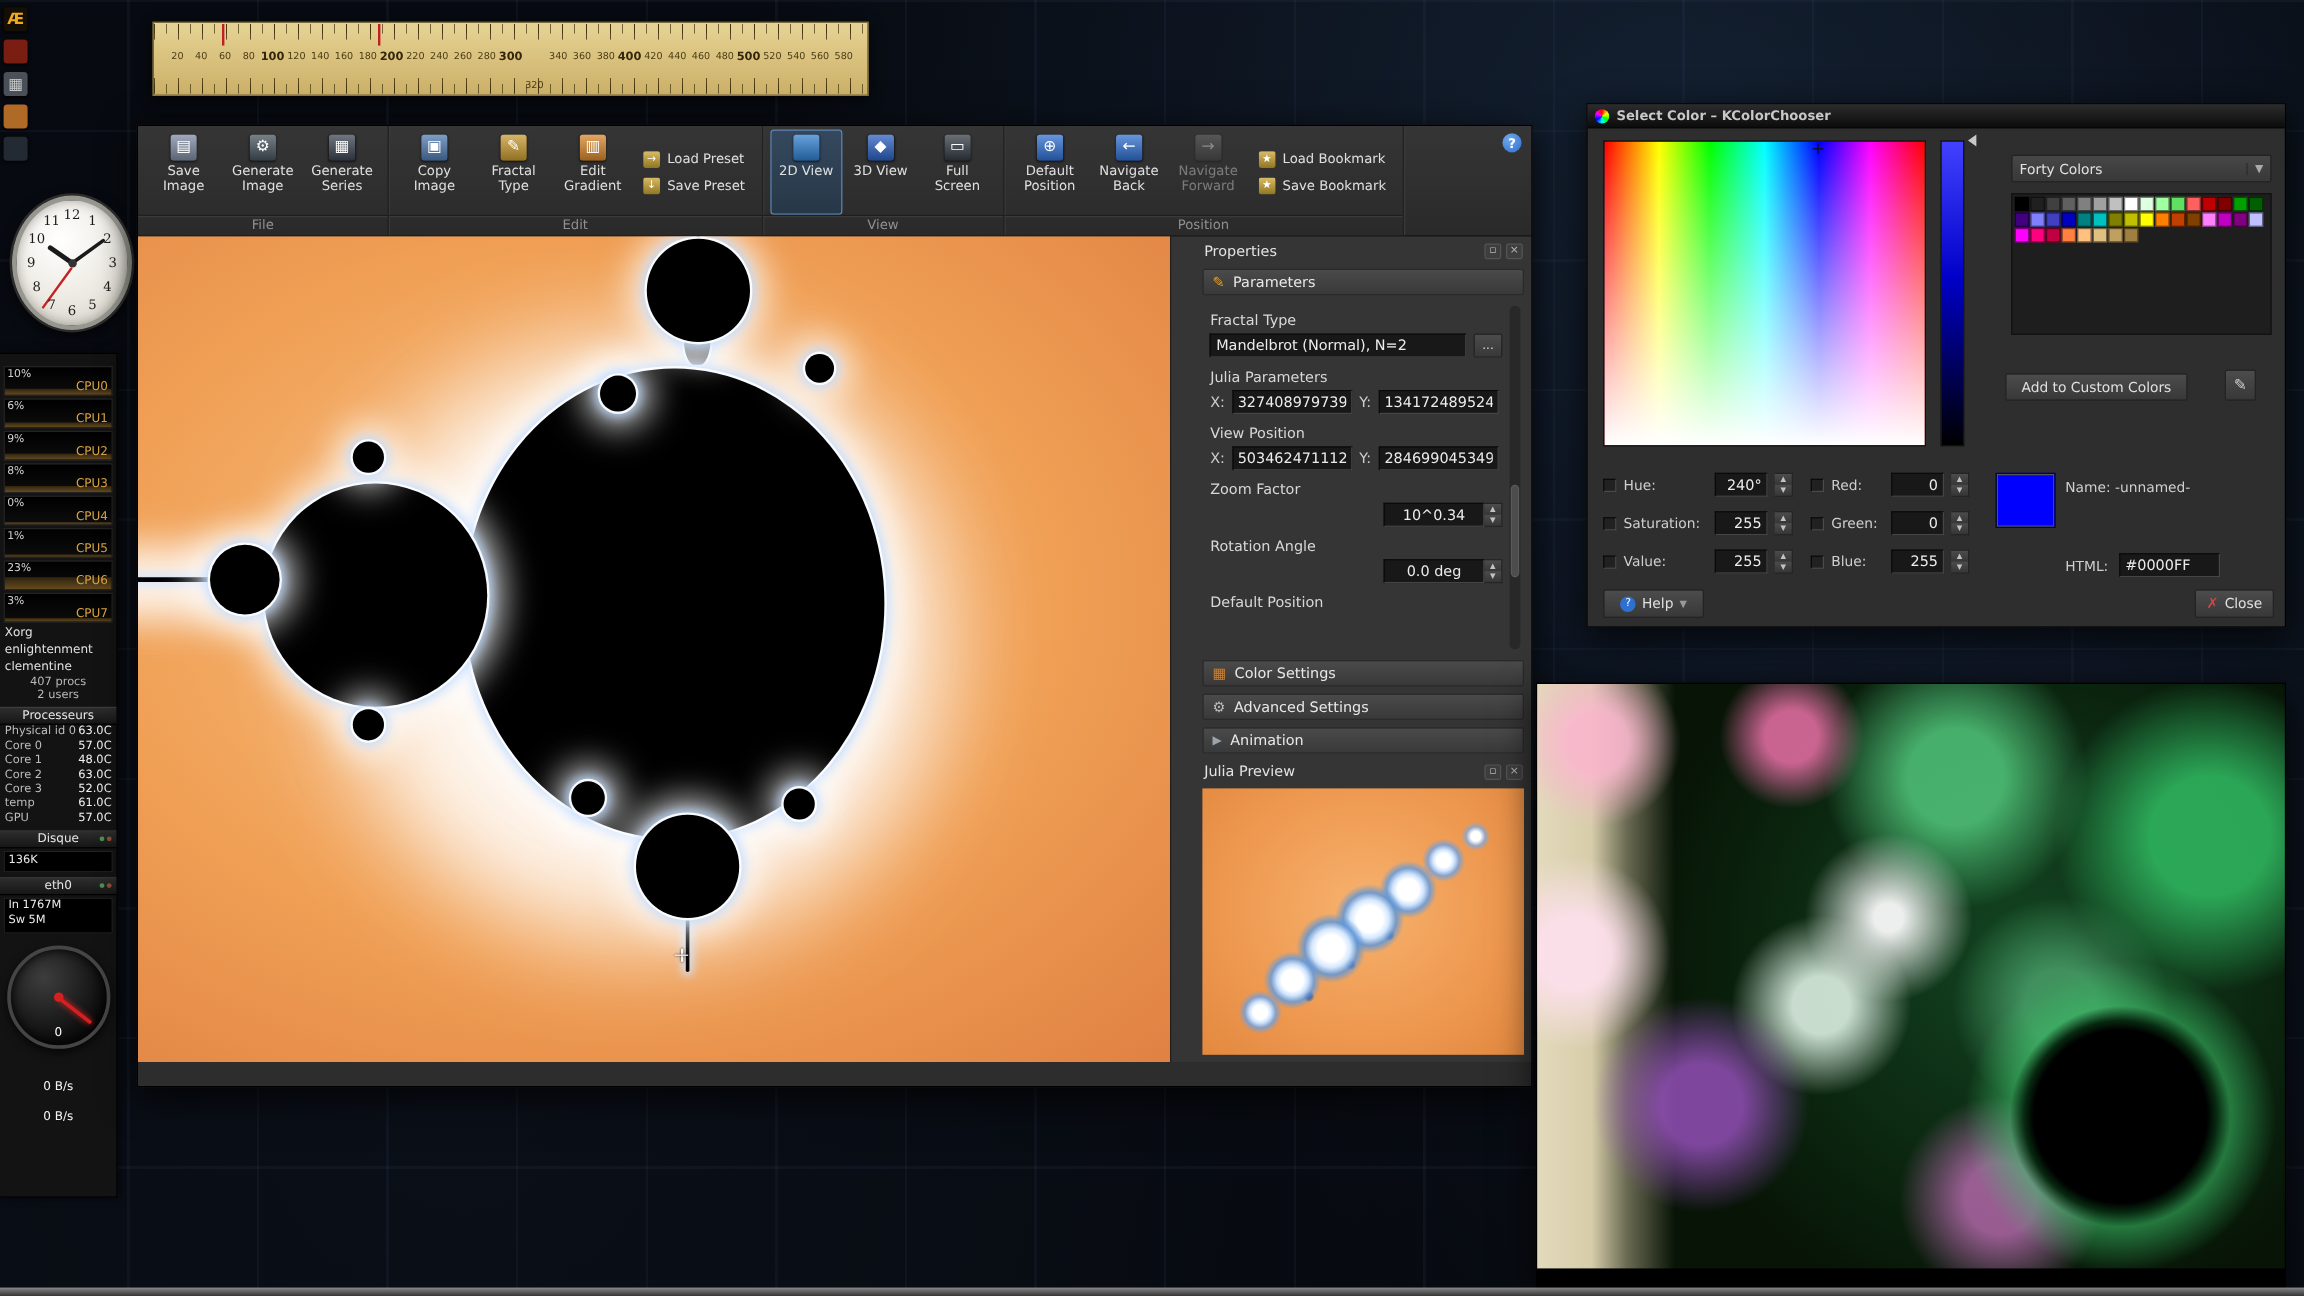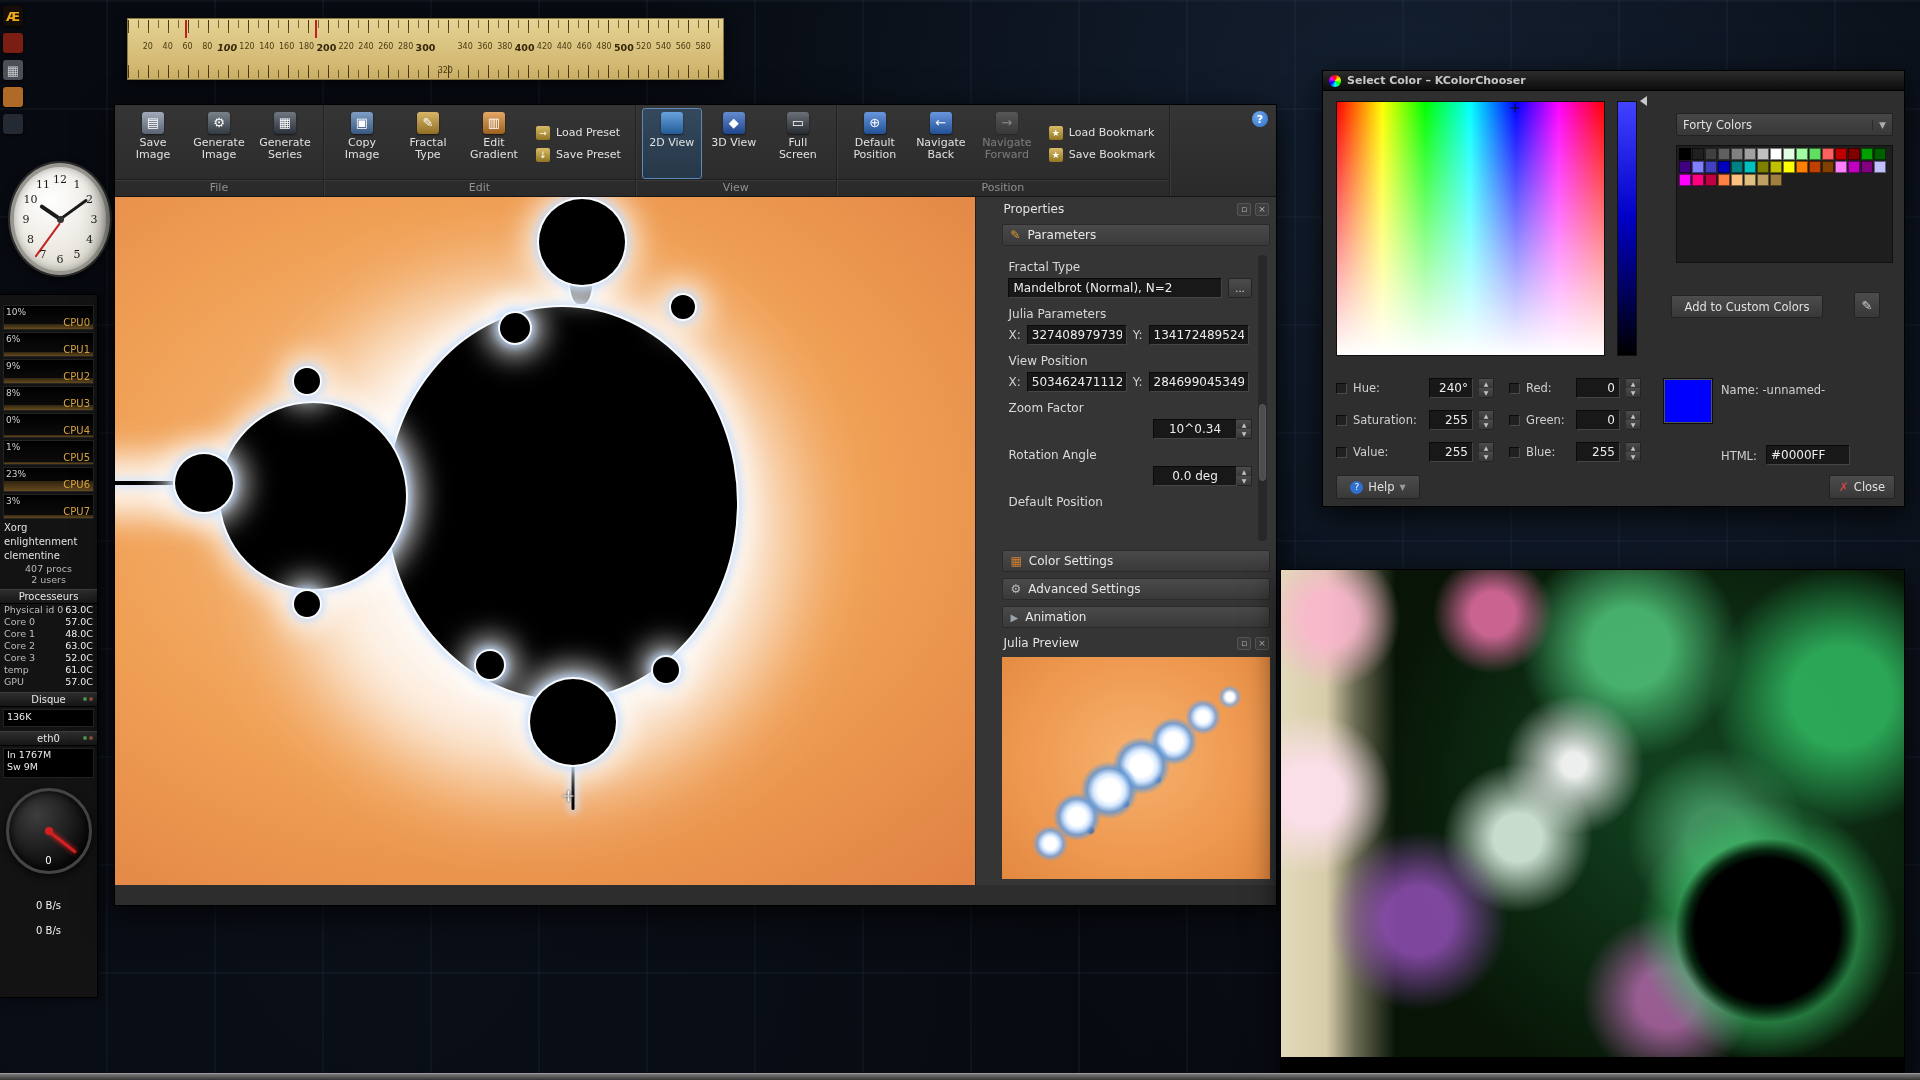--- a/index.html
+++ b/index.html
@@ -153,21 +153,21 @@
   radial-gradient(circle at 52% 49%, #ffffff 0 11px, #d5e8ff 16px, rgba(95,150,215,.85) 22px, rgba(95,150,215,0) 29px),
   radial-gradient(circle at 64% 38%, #ffffff 0 9px, #cfe4ff 13px, rgba(100,155,220,.85) 18px, rgba(100,155,220,0) 24px),
   radial-gradient(circle at 75% 27%, #ffffff 0 6px, #cfe4ff 9px, rgba(110,160,225,.8) 13px, rgba(110,160,225,0) 18px),
   radial-gradient(circle at 85% 18%, #ffffff 0 4px, rgba(120,170,230,.75) 8px, rgba(120,170,230,0) 12px),
   radial-gradient(circle at 46% 66%, rgba(25,55,125,.85) 0 2px, rgba(25,55,125,0) 5px),
   radial-gradient(circle at 58% 55%, rgba(25,55,125,.85) 0 2px, rgba(25,55,125,0) 5px),
   radial-gradient(circle at 33% 78%, rgba(25,55,125,.85) 0 2px, rgba(25,55,125,0) 5px),
   radial-gradient(ellipse at 50% 45%, #f6b26e 0%, #ef9a52 55%, #e3883f 100%);}
 
 
-#kcc{left:1322px;top:70px;width:583px;height:437px;background:#2e2e2e;}
+#kcc{left:1322px;top:86px;width:583px;height:437px;background:#2e2e2e;}
 #kcc .titlebar{background:linear-gradient(#2c2c2c,#0c0c0c);}
 .kcc-ic{width:12px;height:12px;border-radius:50%;background:conic-gradient(#f00,#ff0,#0f0,#0ff,#00f,#f0f,#f00);}
 .kabs{position:absolute;}
 #hsv{left:13px;top:30px;width:269px;height:255px;border:1px solid #101010;
  background:linear-gradient(to bottom, rgba(255,255,255,0), #fff),
  linear-gradient(to right, #f00 0%, #ff0 17%, #0f0 33%, #0ff 50%, #00f 67%, #f0f 83%, #f00 100%);}
 .hsv-cursor{position:absolute;left:66.5%;top:6px;width:9px;height:9px;transform:translate(-50%,-50%);}
 .hsv-cursor:before,.hsv-cursor:after{content:"";position:absolute;background:#111;}
 .hsv-cursor:before{left:4px;top:0;width:1px;height:9px;}
 .hsv-cursor:after{left:0;top:4px;width:9px;height:1px;}
@@ -231,21 +231,21 @@
     </div>
 
   <div id="ruler">
     <div class="ticks t-top"></div>
     <div class="ticks t-top2"></div>
     <div id="ruler-numbers">
         <span class="ruler-num" style="left: 3.33333%;">20</span>
         <span class="ruler-num" style="left: 6.66667%;">40</span>
         <span class="ruler-num" style="left: 10%;">60</span>
         <span class="ruler-num" style="left: 13.3333%;">80</span>
-        <span class="ruler-num hundred" style="left: 16.6667%; font-style: italic;">100</span>
+        <span class="ruler-num hundred" style="left: 16.6667%;">100</span>
         <span class="ruler-num" style="left: 20%;">120</span>
         <span class="ruler-num" style="left: 23.3333%;">140</span>
         <span class="ruler-num" style="left: 26.6667%;">160</span>
         <span class="ruler-num" style="left: 30%;">180</span>
         <span class="ruler-num hundred" style="left: 33.3333%;">200</span>
         <span class="ruler-num" style="left: 36.6667%;">220</span>
         <span class="ruler-num" style="left: 40%;">240</span>
         <span class="ruler-num" style="left: 43.3333%;">260</span>
         <span class="ruler-num" style="left: 46.6667%;">280</span>
         <span class="ruler-num hundred" style="left: 50%;">300</span>
@@ -372,21 +372,21 @@
           <span class="v">57.0C</span>
         </div>
       </div>
     <div class="mon-head"><span>Disque</span><span class="led led-a"></span><span class="led led-b"></span></div>
     <div class="mini-chart">
         <span class="chart-val">136K</span>
       </div>
     <div class="mon-head"><span>eth0</span><span class="led led-a"></span><span class="led led-b"></span></div>
     <div class="mini-chart tall" id="net-chart">
         <div class="net-line">In 1767M</div>
-        <div class="net-line">Sw 9M</div>
+        <div class="net-line">Sw 5M</div>
       </div>
     <div class="gauge">
       <div class="needle"></div>
       <div class="gauge-cap"></div>
       <div class="gauge-val">0</div>
     </div>
     <div id="rate-list">
         <div class="rate">0 B/s</div>
         <div class="rate">0 B/s</div>
       </div>

